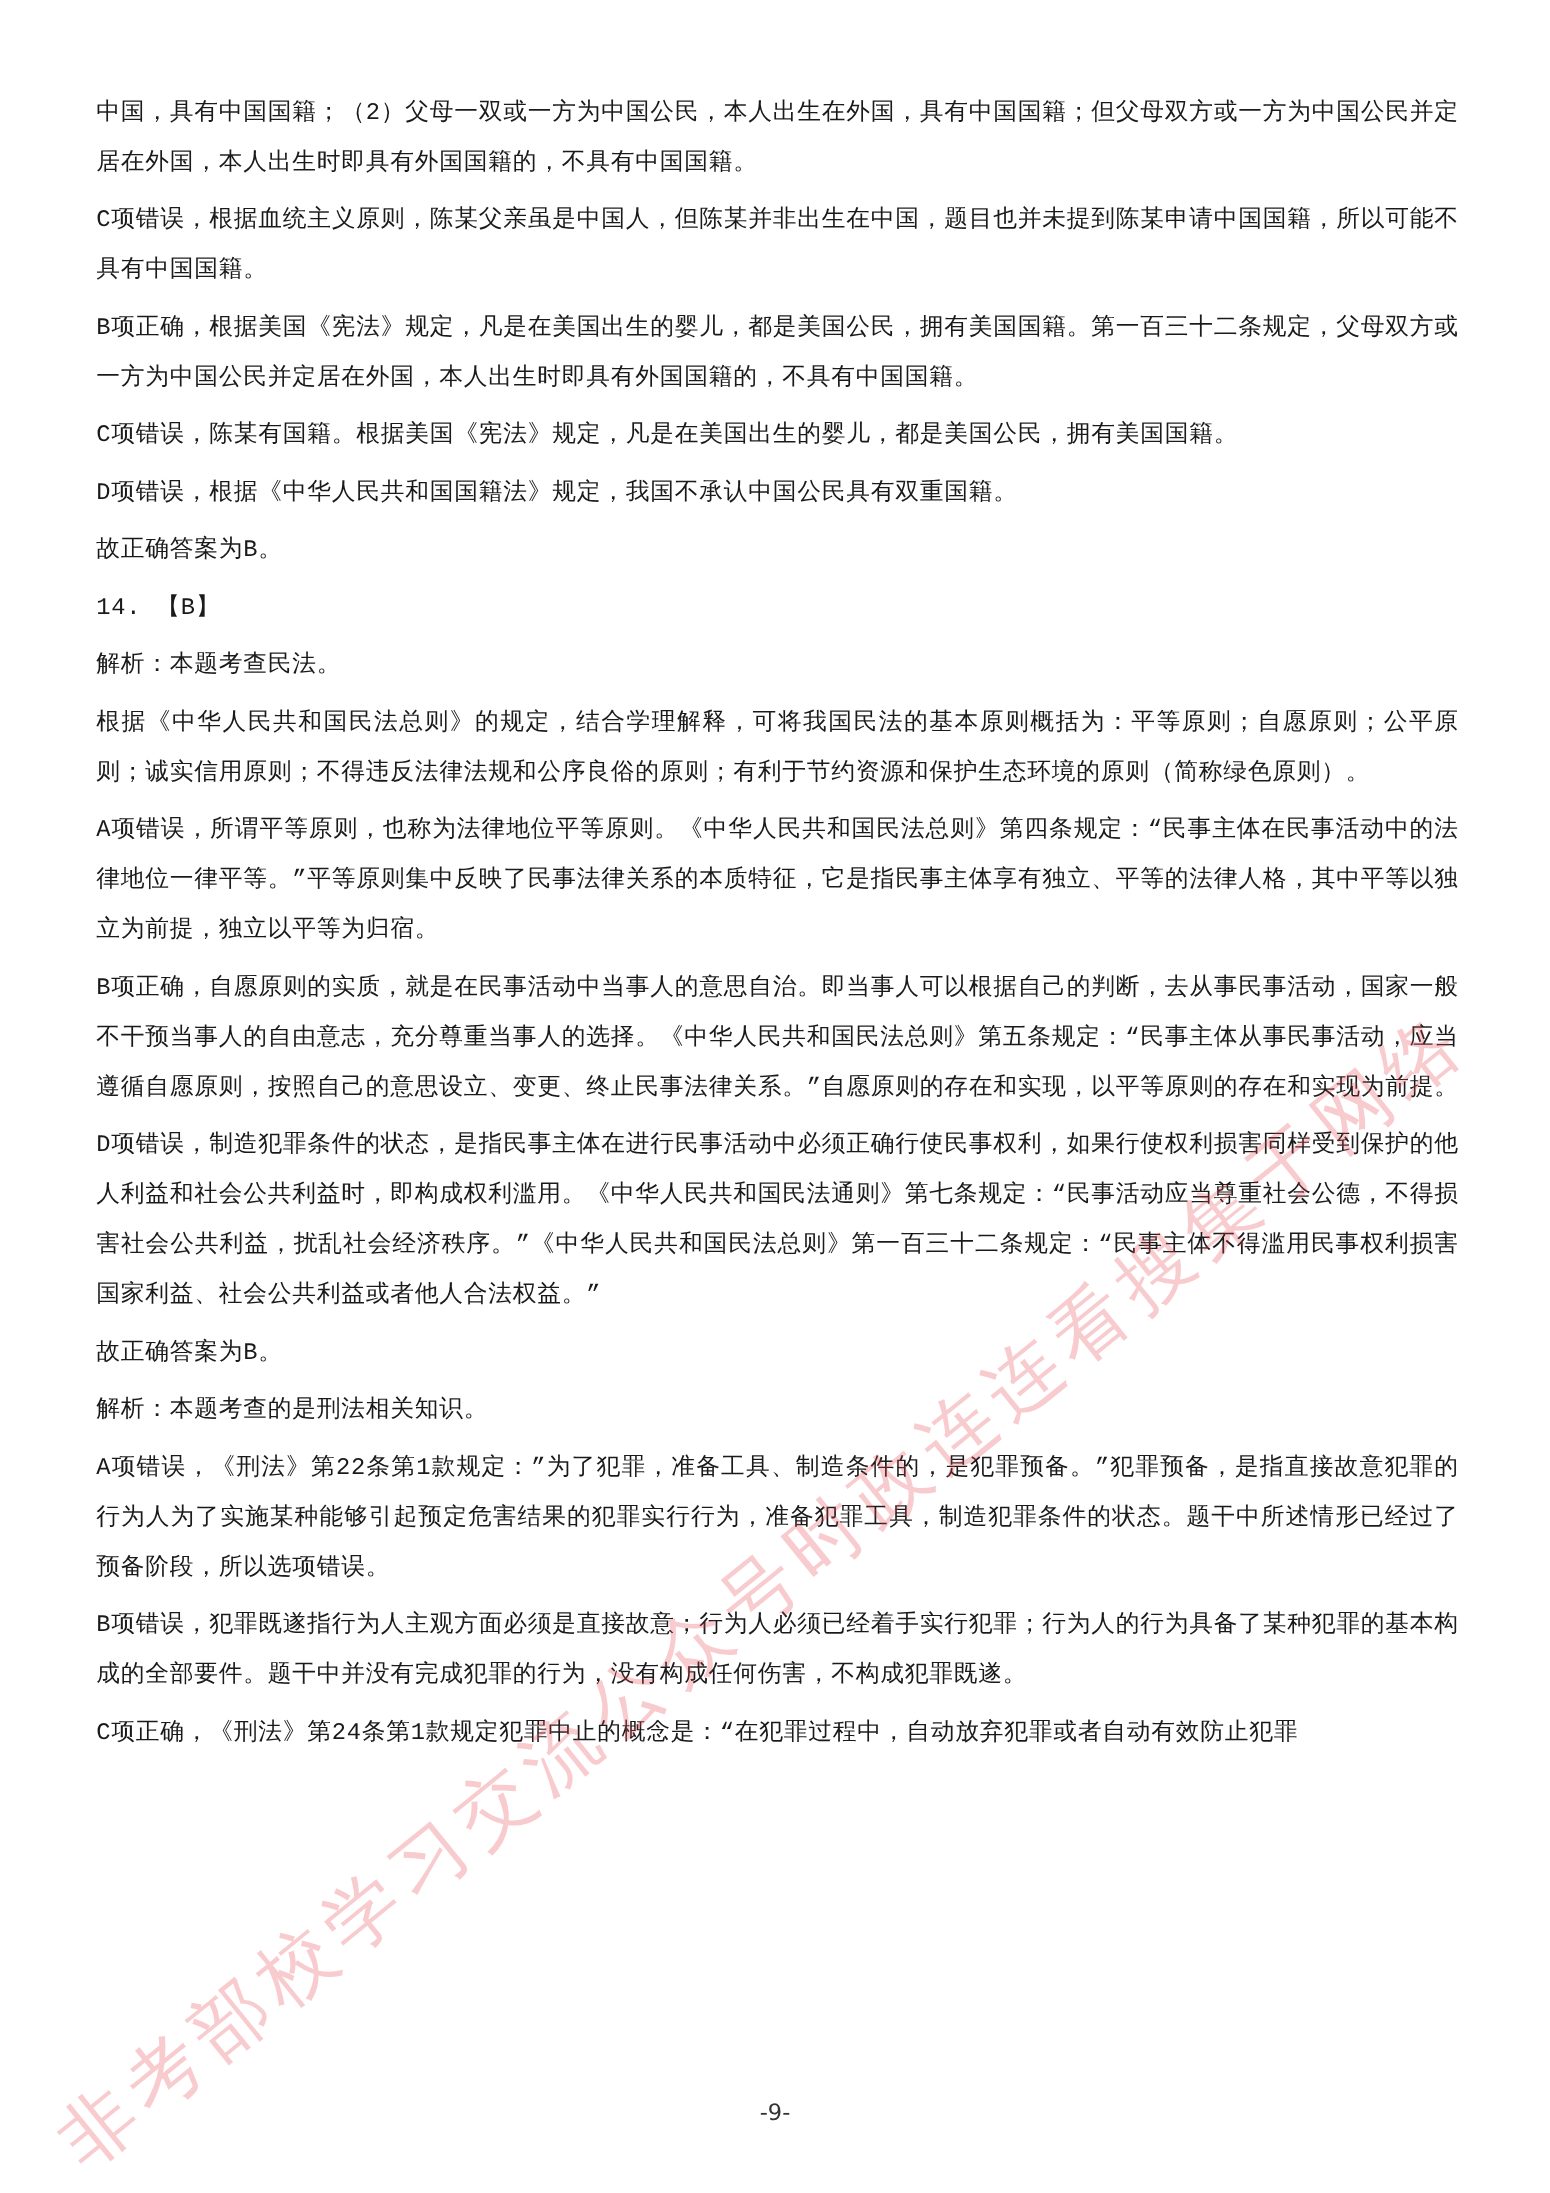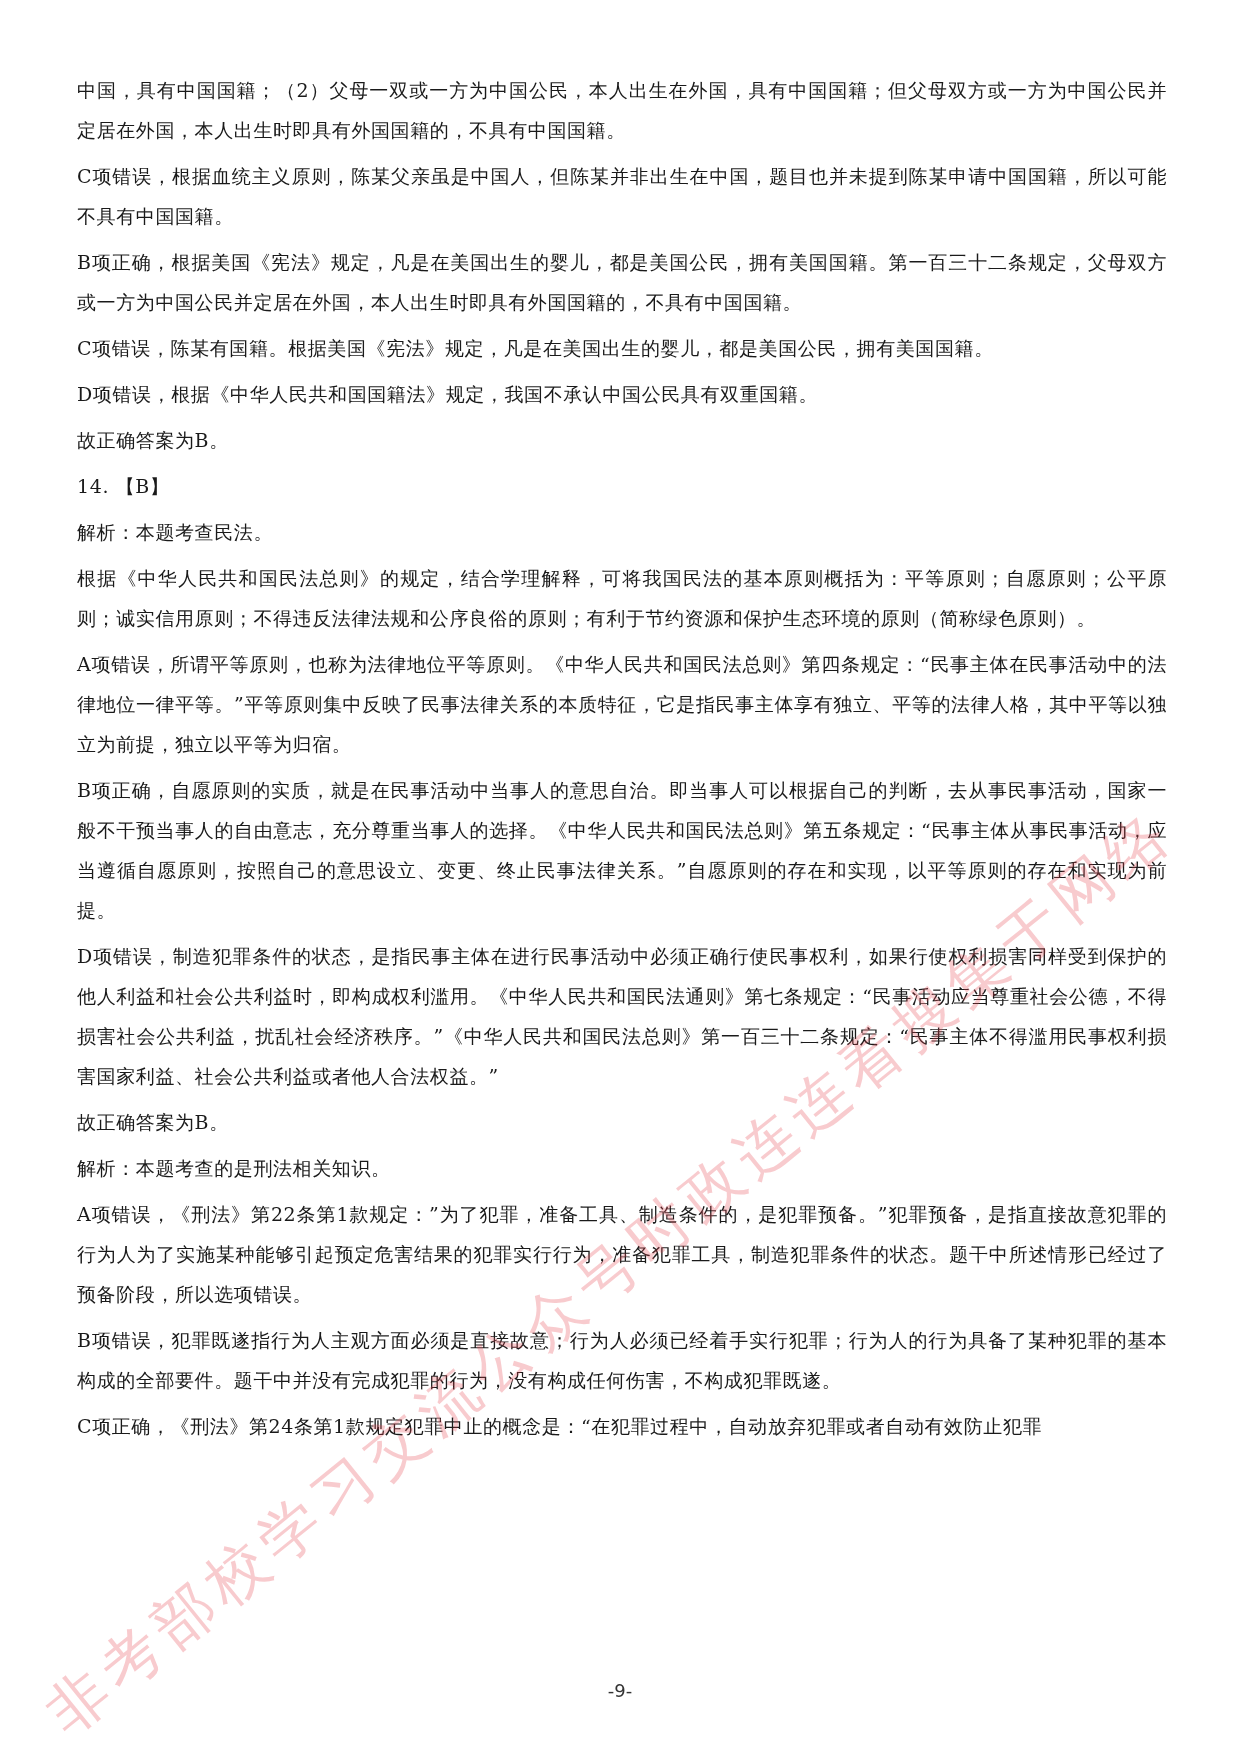--- a/index.html
+++ b/index.html
@@ -4,21 +4,21 @@
 <style>
   html, body { margin: 0; padding: 0; background: #ffffff; }
   body {
     width: 1240px; height: 1754px; position: relative; overflow: hidden;
     font-family: "DejaVu Serif", "Liberation Serif", serif;
     color: #1a1a1a;
   }
   .page { position: absolute; left: 0; top: 0; width: 1240px; height: 1754px; }
   .content {
     position: absolute; left: 77px; top: 70px; width: 1090px;
-    font-size: 19px; line-height: 40px; letter-spacing: 0.6px;
+    font-size: 19px; line-height: 40px; letter-spacing: 0.6px; font-family: Liberation Mono, monospace;
   }
   .para { margin: 0 0 6px 0; text-align: justify; }
   .heading { margin: 0 0 6px 0; }
   .page-number {
     position: absolute; left: 0; width: 1240px; top: 1680px;
     text-align: center; font-size: 18px; color: #333;
     font-family: "DejaVu Sans", sans-serif;
   }
   .watermark {
     position: absolute; left: 30px; top: 1690px;

